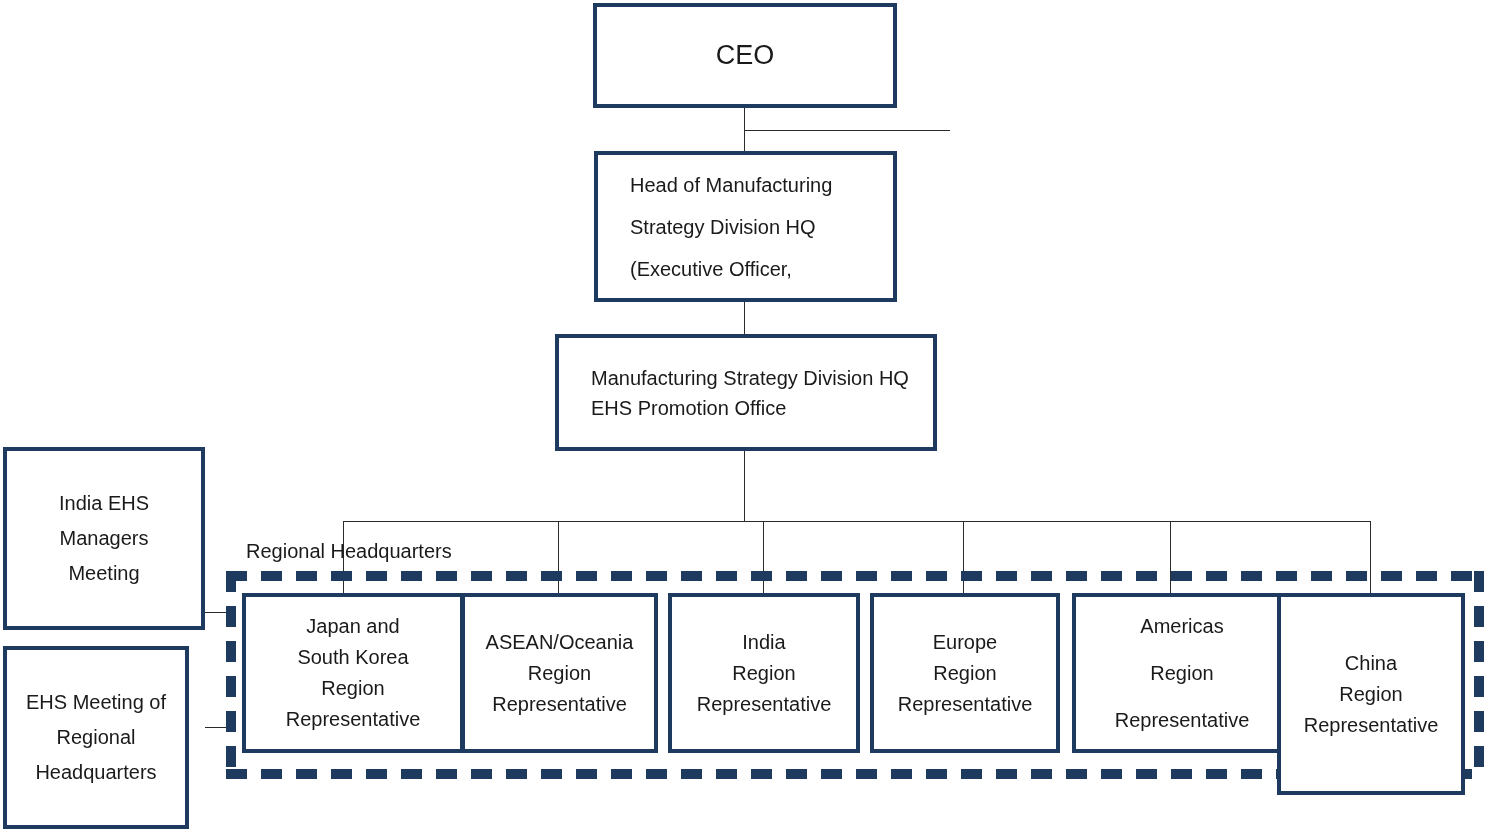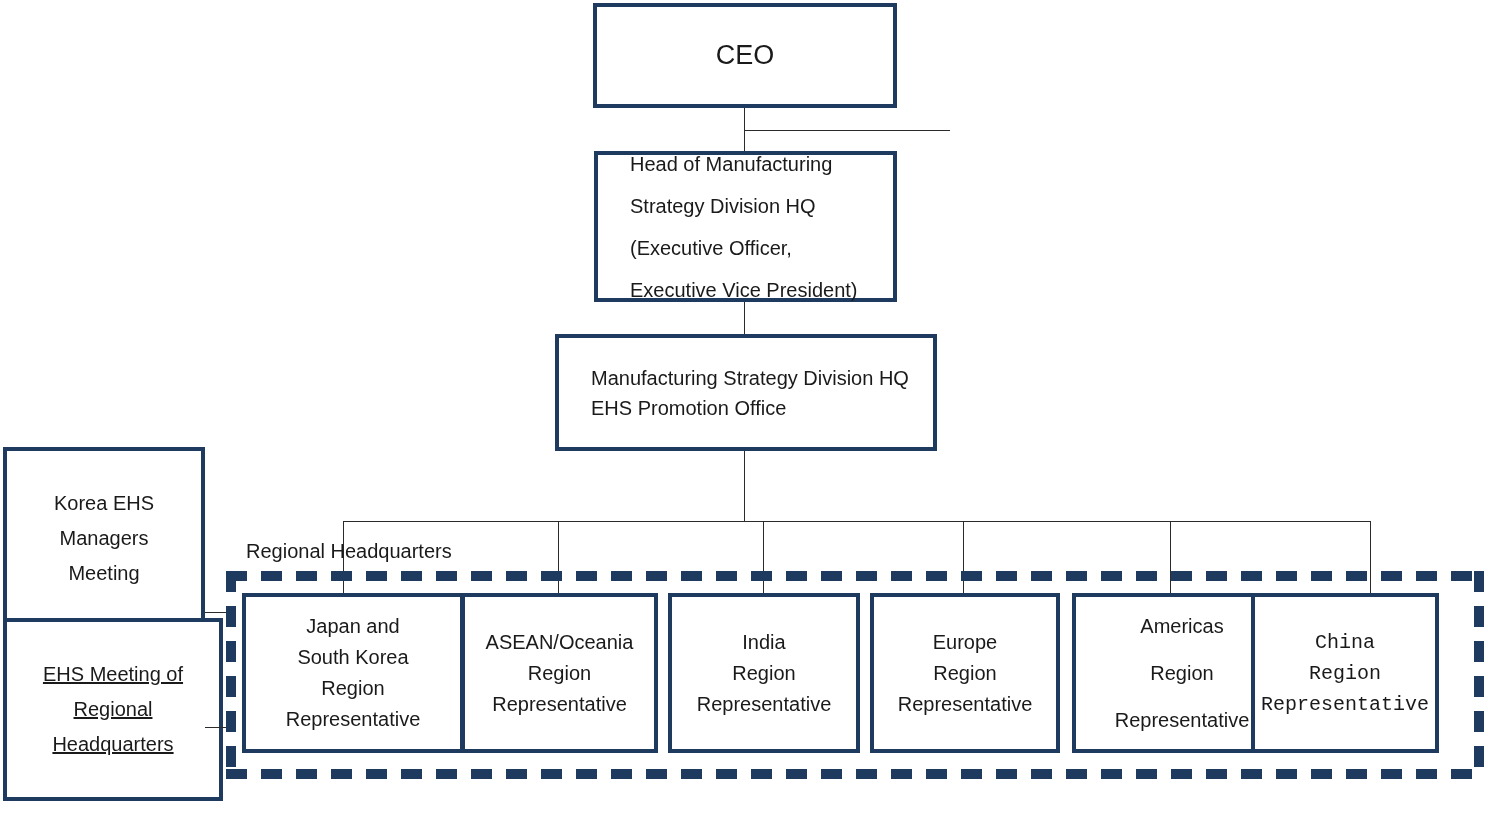--- a/index.html
+++ b/index.html
@@ -15,28 +15,28 @@
   }
   .box .line{line-height:31px;white-space:nowrap;}
   .box.left-align{align-items:flex-start;text-align:left;}
   .box.left-align .line{line-height:30px;}
   
   .ceo{left:593px;top:3px;width:304px;height:105px;font-size:27px;}
   .ehs-committee{left:950px;top:93px;width:355px;height:85px;}
   .head-division{left:594px;top:151px;width:303px;height:151px;padding-left:32px;gap:12px;}
   .promotion-office{left:555px;top:334px;width:382px;height:117px;padding-left:32px;}
   .global-meeting{left:3px;top:447px;width:202px;height:183px;}
-  .regional-meeting{left:3px;top:618px;width:220px;height:183px;text-decoration:underline;}
+  .regional-meeting{left:3px;top:646px;width:186px;height:183px;}
   .global-meeting .line,.regional-meeting .line{line-height:35px;}
   .region-japan{left:242px;top:593px;width:222px;height:160px;}
   .region-asean{left:461px;top:593px;width:197px;height:160px;}
   .region-india{left:668px;top:593px;width:192px;height:160px;}
   .region-europe{left:870px;top:593px;width:190px;height:160px;}
   .region-americas{left:1072px;top:593px;width:220px;height:160px;gap:16px;}
-  .region-china{left:1251px;top:593px;width:188px;height:160px;font-family:Liberation Mono, monospace;}
+  .region-china{left:1277px;top:593px;width:188px;height:202px;}
   
   .cline{position:absolute;background:#2b2b2b;}
   .v{width:1px;}
   .h{height:1px;}
   .v-ceo-head{left:744px;top:108px;height:43px;}
   .h-to-committee{left:745px;top:130px;width:205px;}
   .v-head-promo{left:744px;top:302px;height:32px;}
   .v-promo-bus{left:744px;top:451px;height:70px;}
   .h-bus{left:343px;top:521px;width:1028px;}
   .drop{top:522px;height:71px;}
@@ -71,21 +71,20 @@
   </div>
 
   <div class="cline v v-ceo-head"></div>
   <div class="cline h h-to-committee"></div>
 
 
   <div class="box left-align head-division">
     <div class="line">Head of Manufacturing</div>
     <div class="line">Strategy Division HQ</div>
     <div class="line">(Executive Officer,</div>
-    <div class="line">Executive Vice President)</div>
   </div>
 
   <div class="cline v v-head-promo"></div>
 
   <div class="box left-align promotion-office">
     <div class="line">Manufacturing Strategy Division HQ</div>
     <div class="line">EHS Promotion Office</div>
   </div>
 
   <div class="cline v v-promo-bus"></div>
@@ -98,21 +97,21 @@
   <div class="cline v drop drop-china"></div>
 
   <div class="regional-hq-label">Regional Headquarters</div>
 
   <div class="dash dash-h dash-top"></div>
   <div class="dash dash-h dash-bottom"></div>
   <div class="dash dash-v dash-left"></div>
   <div class="dash dash-v dash-right"></div>
 
   <div class="box global-meeting">
-    <div class="line">Korea EHS</div>
+    <div class="line">India EHS</div>
     <div class="line">Managers</div>
     <div class="line">Meeting</div>
   </div>
 
   <div class="box regional-meeting">
     <div class="line">EHS Meeting of</div>
     <div class="line">Regional</div>
     <div class="line">Headquarters</div>
   </div>
 

